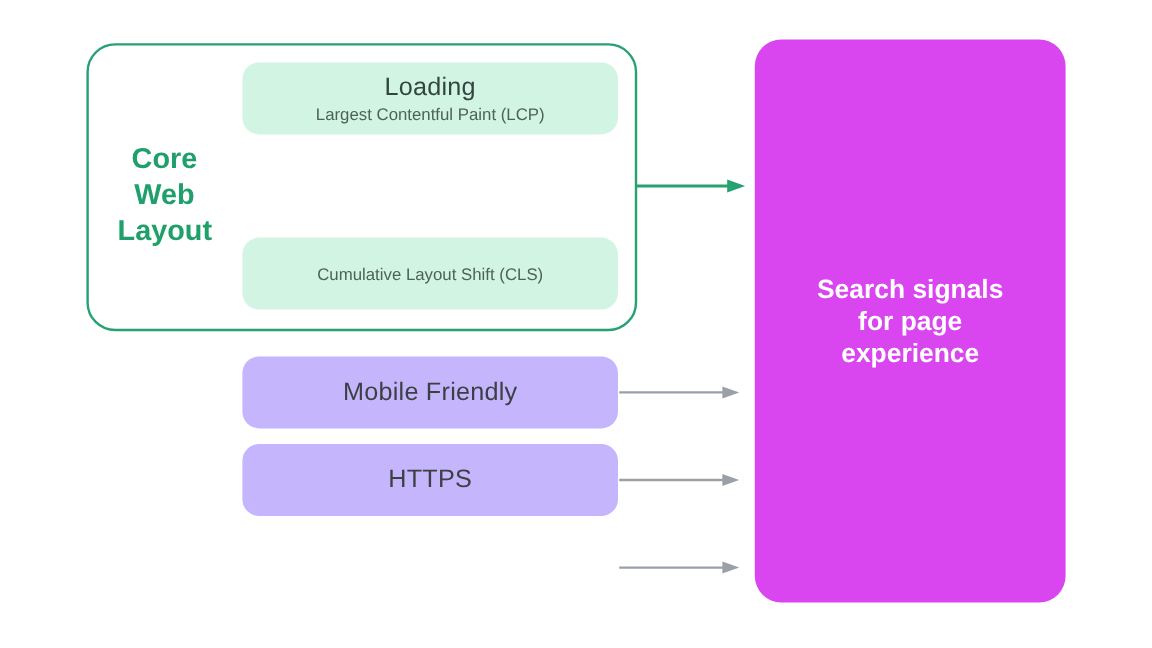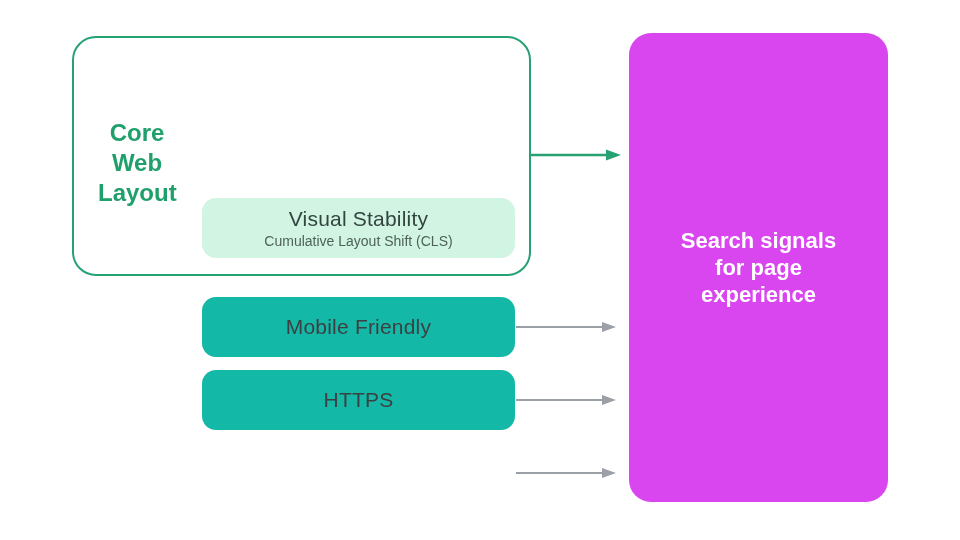--- a/index.html
+++ b/index.html
@@ -28,21 +28,21 @@
 
   
   .pill{
     left:202px;width:313px;height:60px;
     border-radius:14px;
     display:flex;flex-direction:column;
     align-items:center;justify-content:center;
     text-align:center;
   }
   .pill.mint{background:#D2F4E3;}
-  .pill.gray{background:#14b8a6;}
+  .pill.gray{background:#c4b5fd;}
   .pill-title{
     font-size:21px;line-height:26px;color:#334540;
     letter-spacing:0.2px;
   }
   .pill-sub{
     font-size:14px;line-height:18px;color:#4F625A;
   }
   .gray-label{
     font-size:21px;line-height:26px;color:#3C4043;
     letter-spacing:0.2px;
@@ -67,22 +67,25 @@
 </style>
 </head>
 <body>
 
 <div class="canvas">
 
   <div class="abs cwv-container"></div>
 
   <div class="abs cwv-label">Core Web Layout</div>
 
+  <div class="abs pill mint" style="top:52px;">
+    <div class="pill-title">Loading</div>
+    <div class="pill-sub">Largest Contentful Paint (LCP)</div>
+  </div>
   <div class="abs pill mint" style="top:198px;">
-    <div class="pill-title">Visual Stability</div>
     <div class="pill-sub">Cumulative Layout Shift (CLS)</div>
   </div>
 
   <svg class="abs arrow" style="left:530px;top:147px;" width="92" height="16">
     <line x1="0" y1="8" x2="78" y2="8" stroke="#26A172" stroke-width="2.5"></line>
     <polygon points="76,2.5 91,8 76,13.5" fill="#26A172"></polygon>
   </svg>
 
   <div class="abs pill gray" style="top:297px;">
     <div class="gray-label">Mobile Friendly</div>

